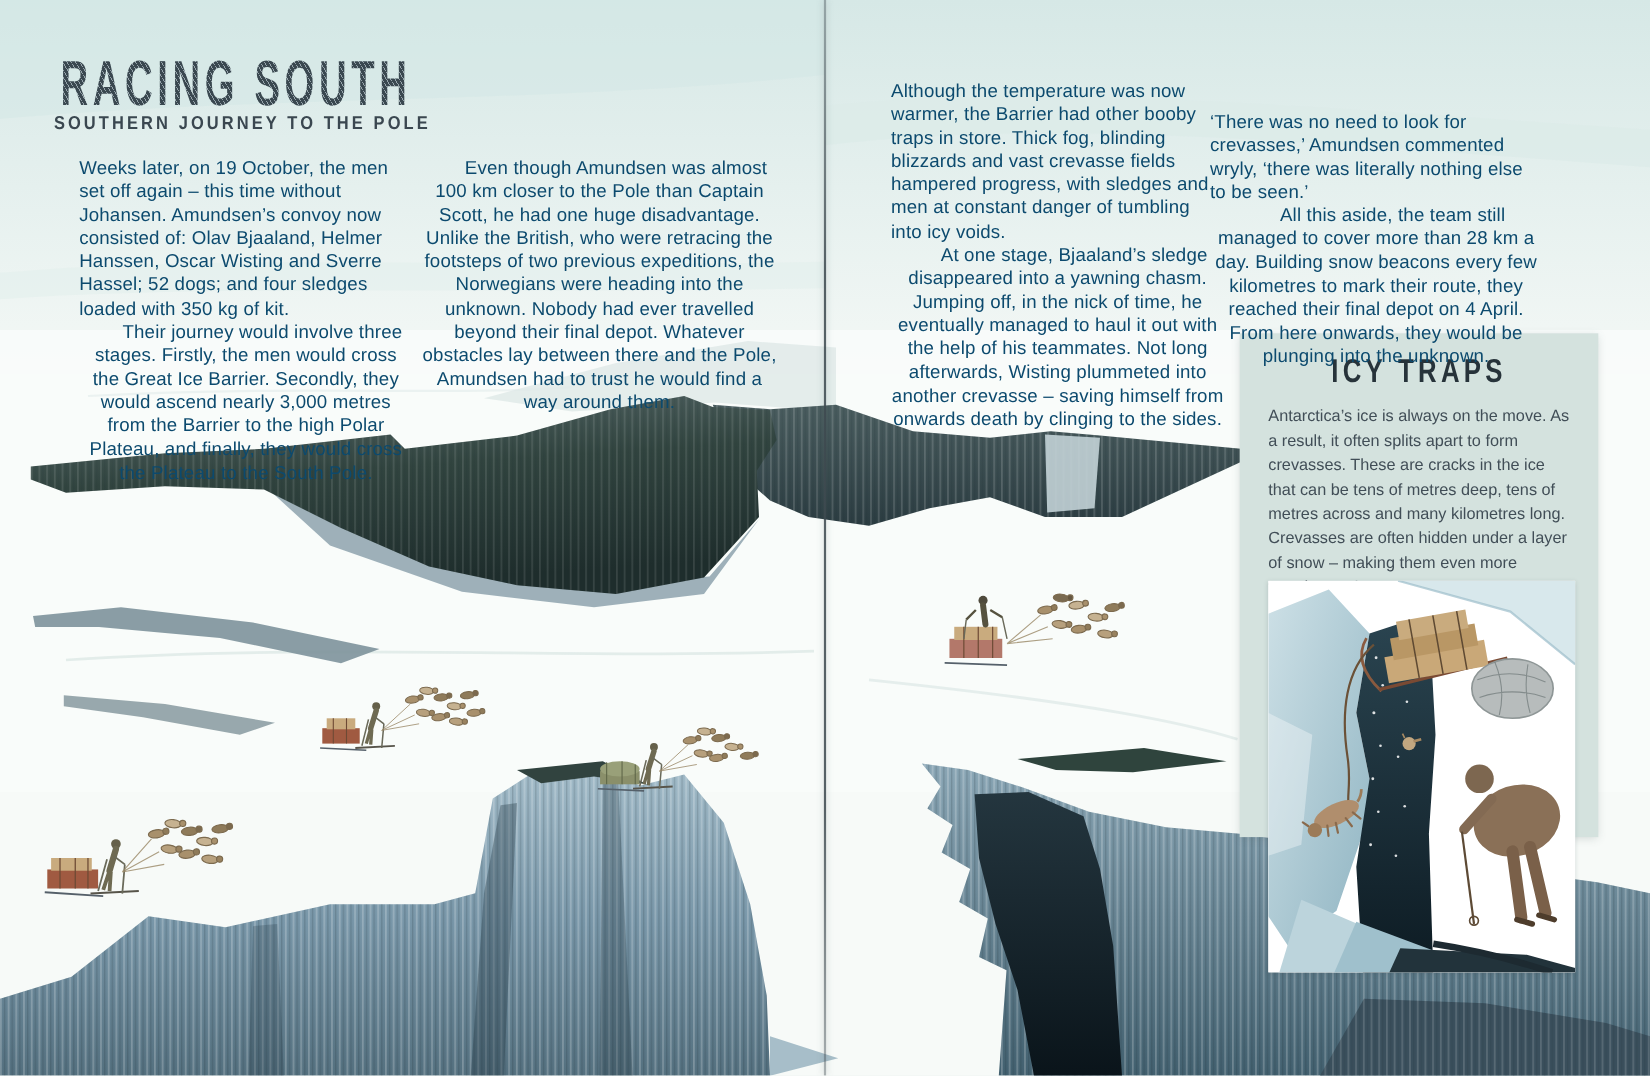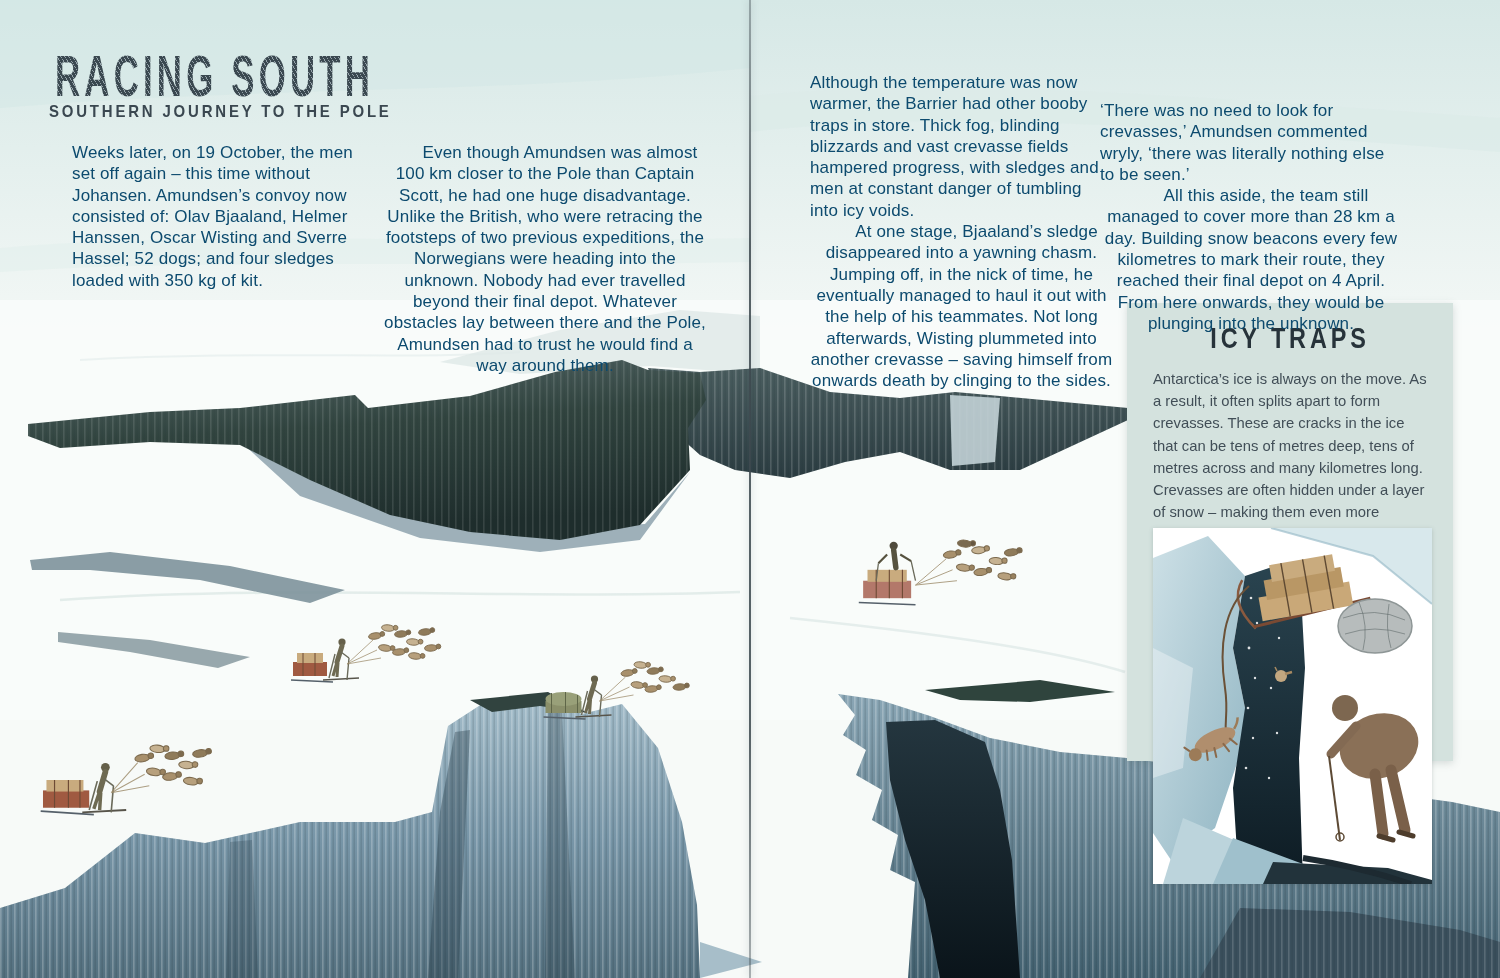--- a/index.html
+++ b/index.html
@@ -323,20 +323,21 @@
     </g>
   </svg>
 
   <div class="gutter"></div>
 
   <div class="title">RACING SOUTH</div>
   <div class="subtitle">SOUTHERN JOURNEY TO THE POLE</div>
 
   <div class="col l1">
     <p>Weeks later, on 19 October, the men set off again – this time without Johansen. Amundsen’s convoy now consisted of: Olav Bjaaland, Helmer Hanssen, Oscar Wisting and Sverre Hassel; 52 dogs; and four sledges loaded with 350 kg of kit.</p>
+    <p class="indent">Their journey would involve three stages. Firstly, the men would cross the Great Ice Barrier. Secondly, they would ascend nearly 3,000 metres from the Barrier to the high Polar Plateau, and finally, they would cross the Plateau to the South Pole.</p>
   </div>
   <div class="col l2">
     <p class="indent">Even though Amundsen was almost 100 km closer to the Pole than Captain Scott, he had one huge disadvantage. Unlike the British, who were retracing the footsteps of two previous expeditions, the Norwegians were heading into the unknown. Nobody had ever travelled beyond their final depot. Whatever obstacles lay between there and the Pole, Amundsen had to trust he would find a way around them.</p>
   </div>
 
   <div class="col r1">
     <p>Although the temperature was now warmer, the Barrier had other booby traps in store. Thick fog, blinding blizzards and vast crevasse fields hampered progress, with sledges and men at constant danger of tumbling into icy voids.</p>
     <p class="indent">At one stage, Bjaaland’s sledge disappeared into a yawning chasm. Jumping off, in the nick of time, he eventually managed to haul it out with the help of his teammates. Not long afterwards, Wisting plummeted into another crevasse – saving himself from onwards death by clinging to the sides.</p>
   </div>
   <div class="col r2">

